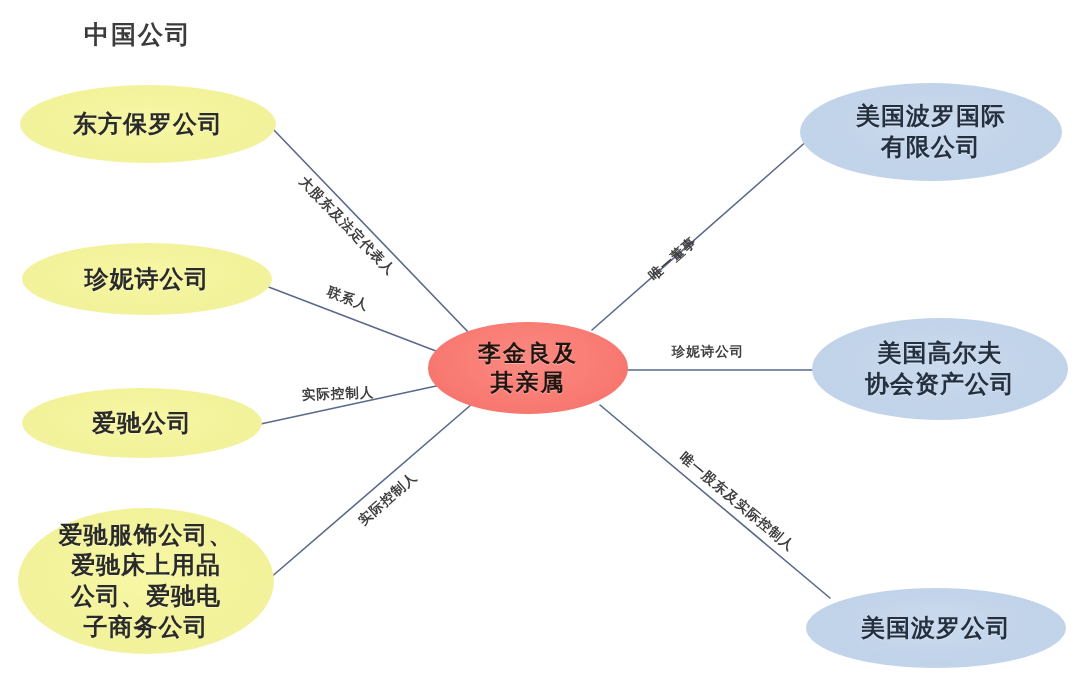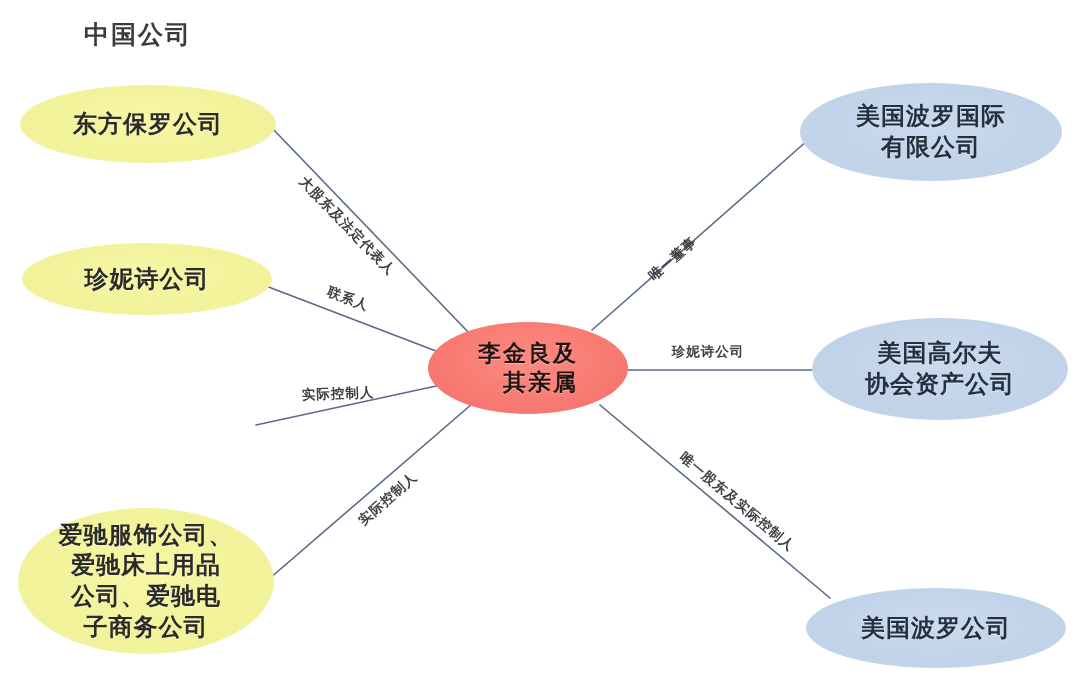--- a/index.html
+++ b/index.html
@@ -53,21 +53,20 @@
   }
   .node-cn {
     background: radial-gradient(ellipse at 50% 45%, #f7f7a6 0%, #f2f29a 62%, #f3f3a4 85%, rgba(243,243,164,0.55) 100%);
   }
   .node-us {
     background: radial-gradient(ellipse at 50% 45%, #cbdaee 0%, #c1d3e9 62%, #c4d5ea 85%, rgba(196,213,234,0.6) 100%);
   }
   .node-us .node-label { color: #24303f; }
   .node-center {
     background: radial-gradient(ellipse at 50% 42%, #fb8a82 0%, #f87a72 60%, #f6726b 88%, rgba(246,114,107,0.85) 100%);
-    text-align: right;
   }
   .node-center .node-label {
     font-size: 23px;
     color: #201510;
     letter-spacing: 2px;
   }
   .edge-label {
     position: absolute;
     font-size: 13.5px;
     font-weight: 700;
@@ -100,20 +99,23 @@
 
 
   <div class="node node-cn" style="left:20px; top:85px; width:256px; height:78px;">
     <span class="node-label">东方保罗公司</span>
   </div>
 
   <div class="node node-cn" style="left:22px; top:243px; width:250px; height:72px;">
     <span class="node-label">珍妮诗公司</span>
   </div>
 
+  <div class="node node-cn" style="left:22px; top:388px; width:240px; height:70px;">
+    <span class="node-label">爱驰公司</span>
+  </div>
 
   <div class="node node-cn" style="left:18px; top:508px; width:256px; height:146px;">
     <span class="node-label">爱驰服饰公司、
 爱驰床上用品
 公司、爱驰电
 子商务公司</span>
   </div>
 
   <div class="node node-center" style="left:428px; top:322px; width:200px; height:92px;">
     <span class="node-label">李金良及

